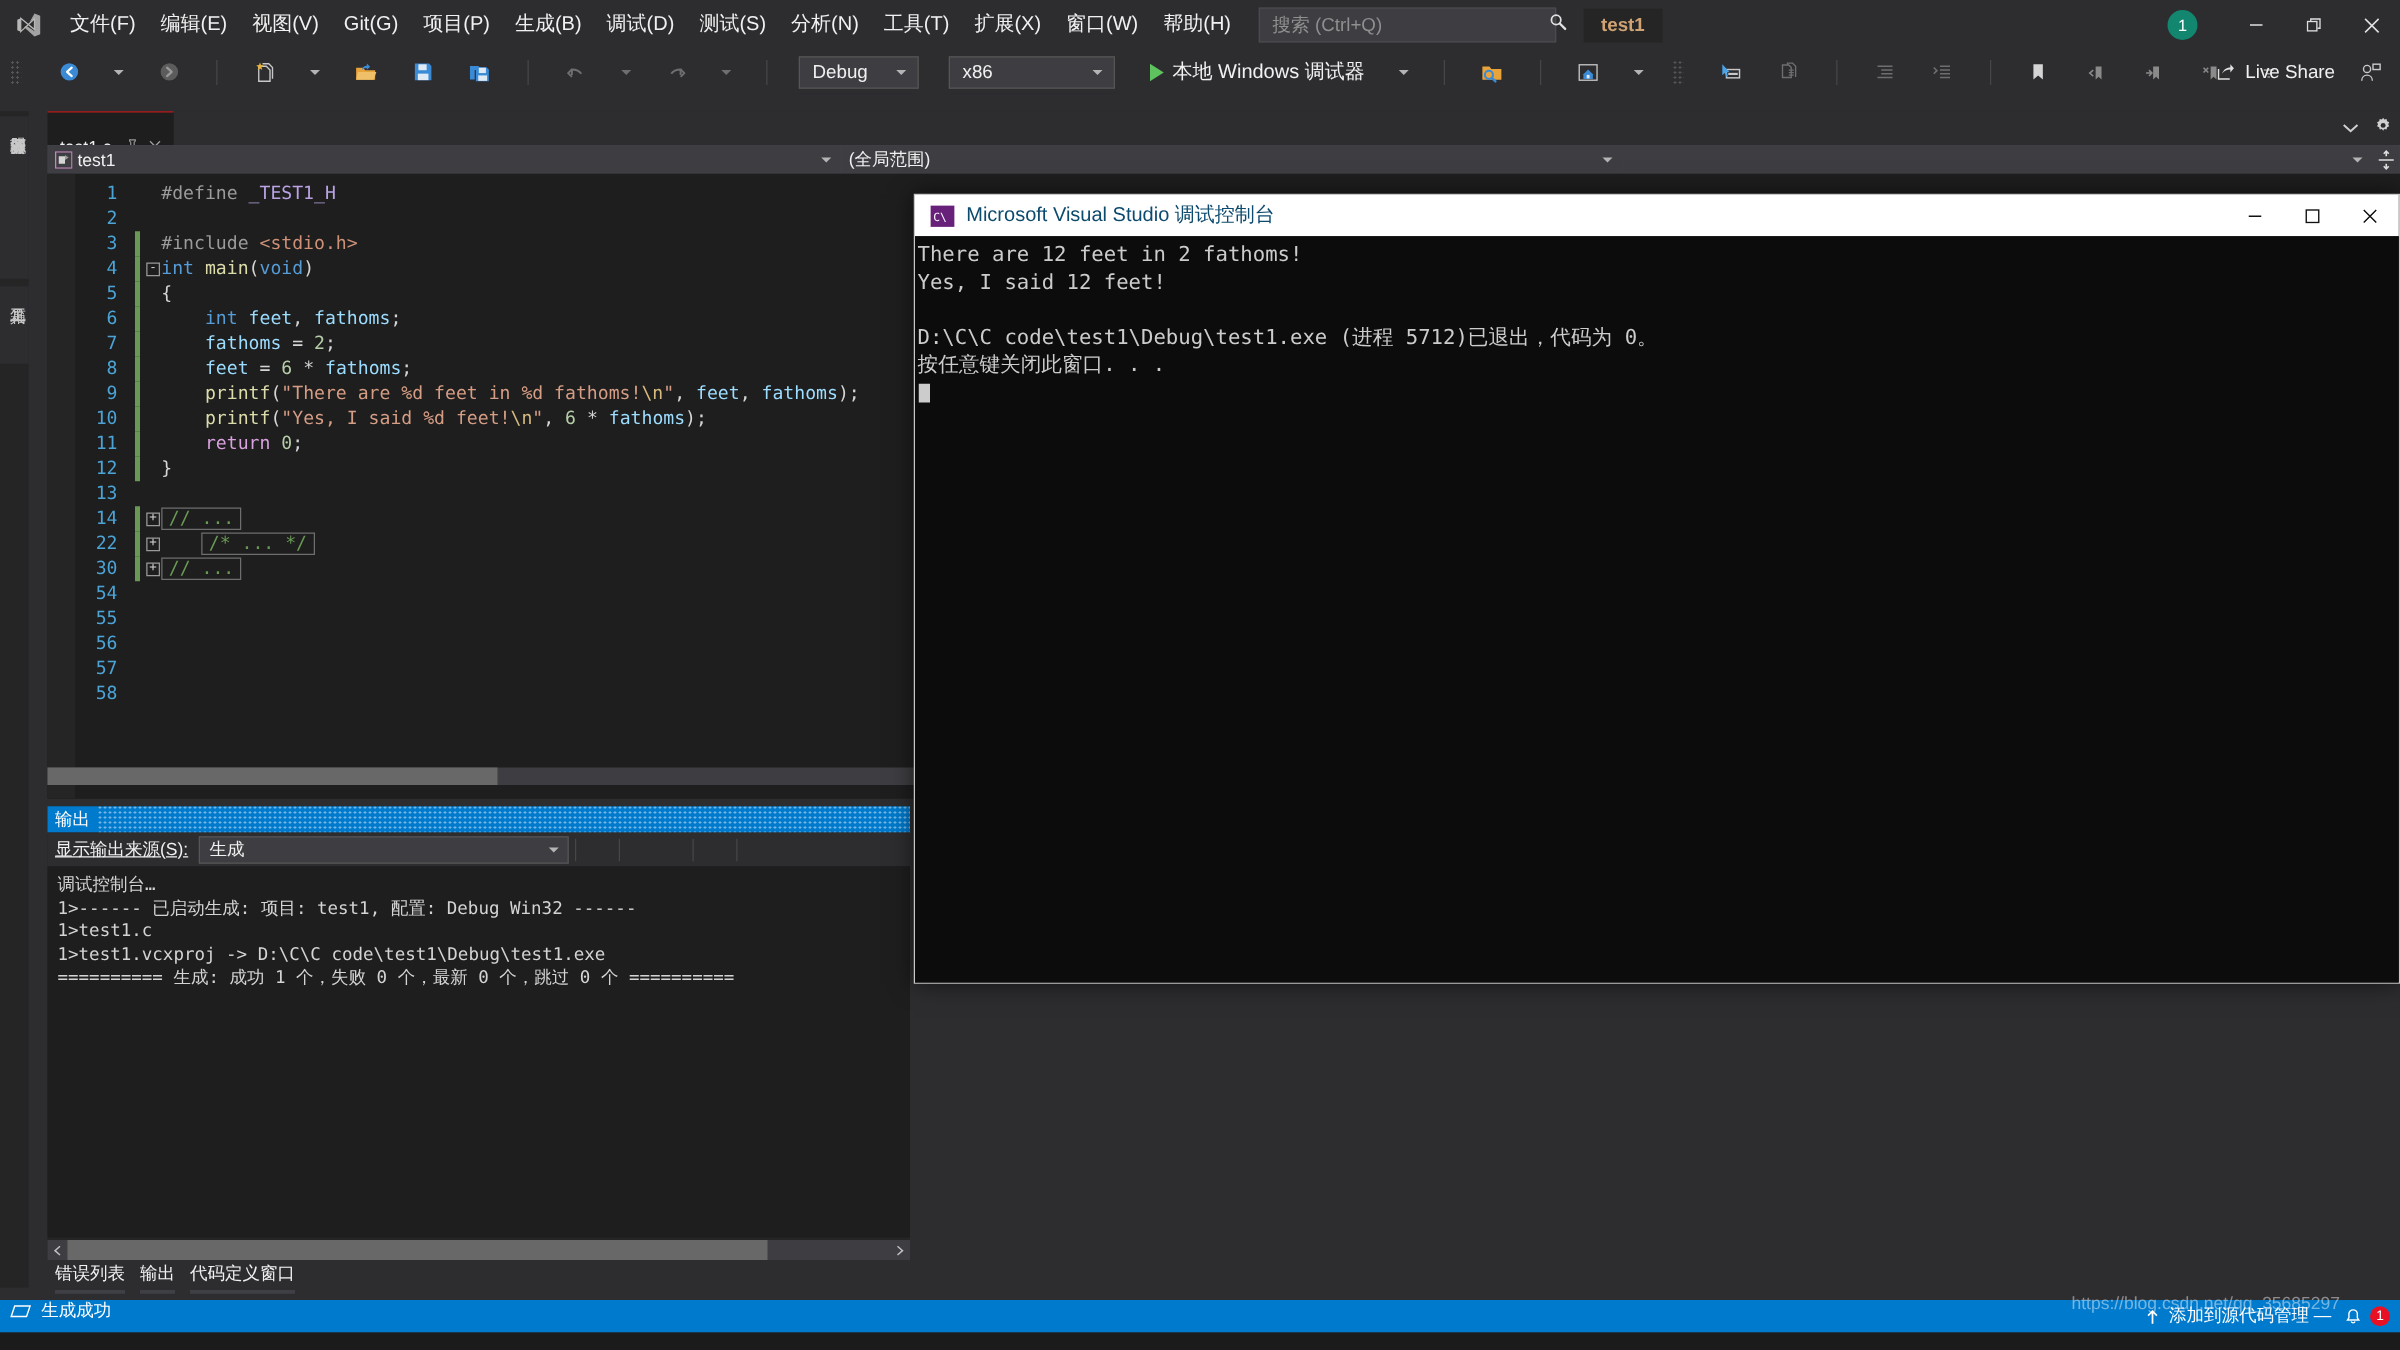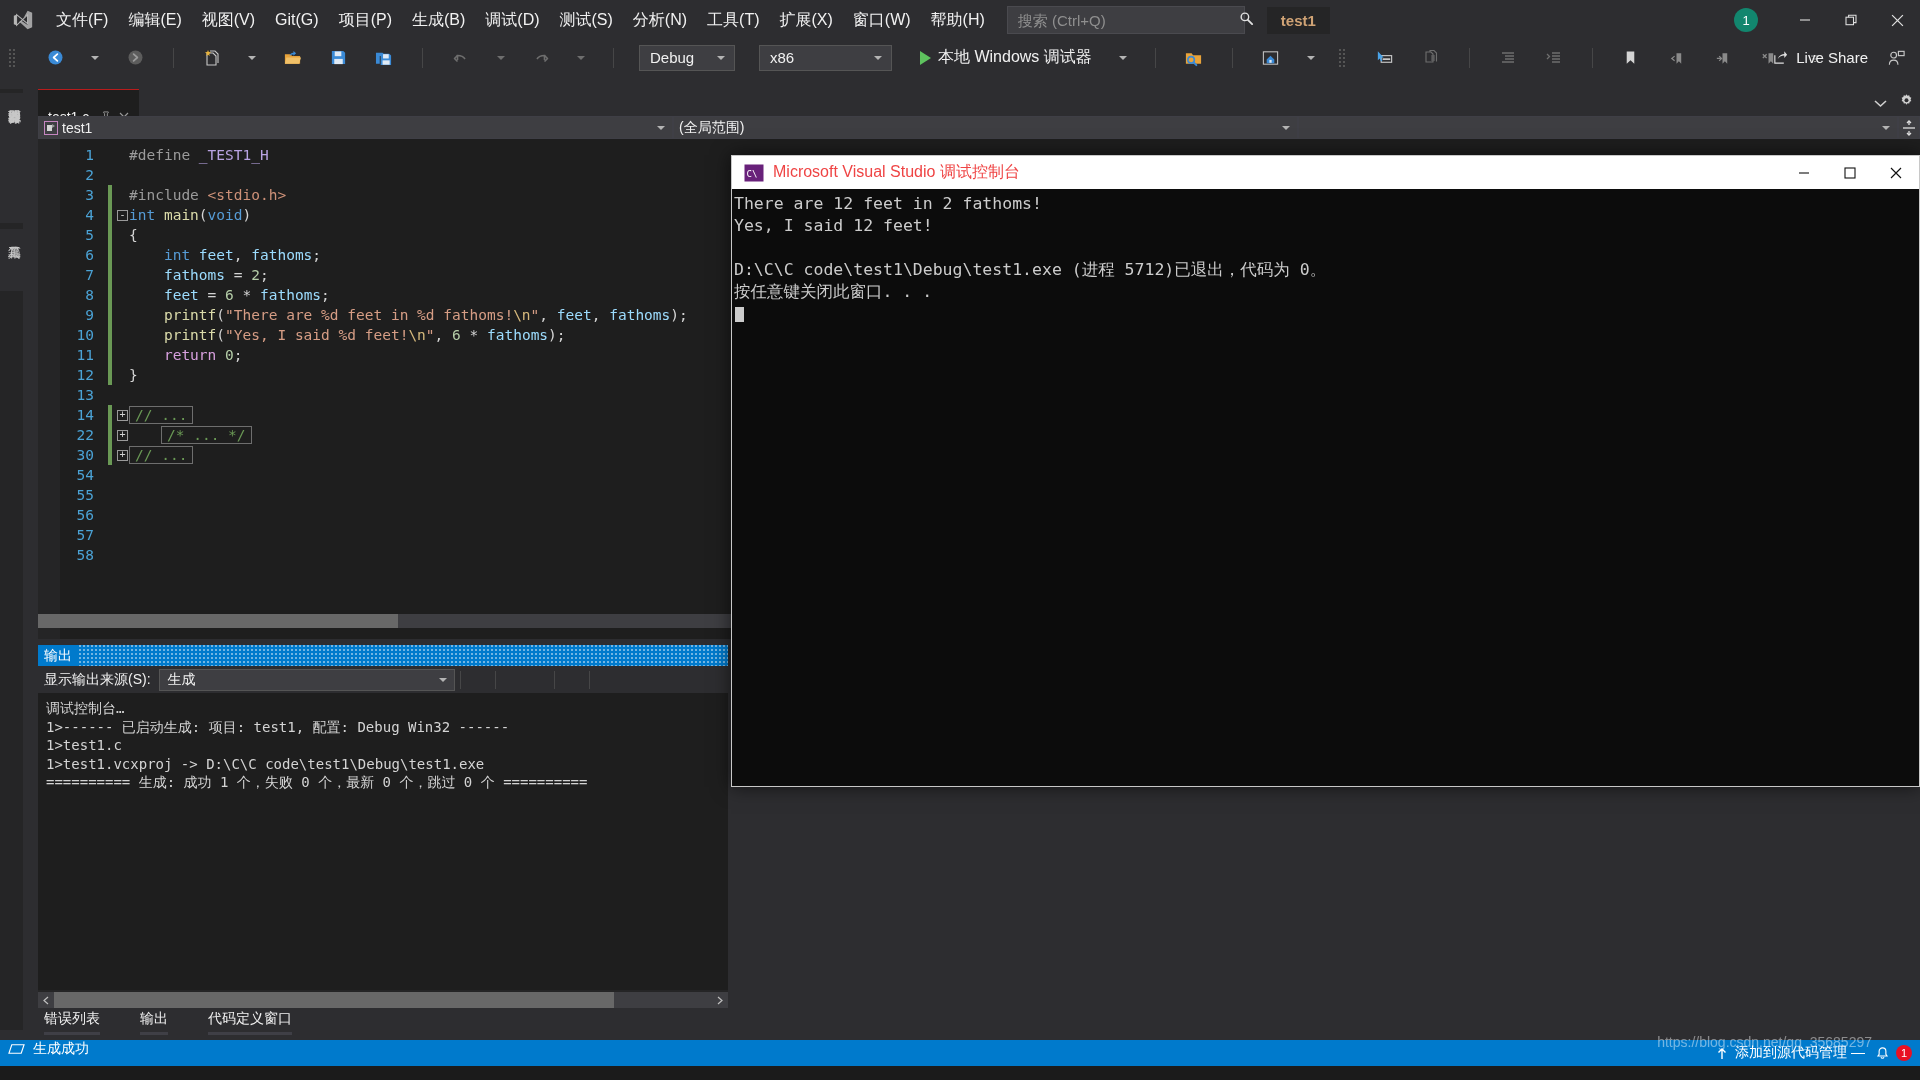--- a/index.html
+++ b/index.html
@@ -145,59 +145,59 @@
   
   .output-panel { position: absolute; left: 38px; top: 645px; width: 690px; height: 363px; background: #252526; }
   .op-header { position: absolute; left: 0; top: 0; width: 690px; height: 21px;
     background: #007acc; display: flex; align-items: center; }
   .op-header .title { color: #fff; font-size: 14px; padding: 0 6px; }
   .op-header .dots { flex: 1; height: 21px;
     background-image: radial-gradient(circle, rgba(255,255,255,.45) 1px, transparent 1.1px);
     background-size: 4px 4px; background-position: 0 7px; }
   .op-toolbar { position: absolute; left: 0; top: 21px; width: 690px; height: 27px;
     background: #2d2d30; display: flex; align-items: center; padding-left: 6px; }
-  .op-toolbar .lab { color: #f1f1f1; font-size: 14px; margin-right: 8px; white-space: nowrap; }
+  .op-toolbar .lab { color: #f1f1f1; font-size: 14px; margin-right: 8px; white-space: nowrap; text-decoration: underline; }
   .op-combo { width: 296px; height: 22px; background: #3e3e42; border: 1px solid #555;
     display: flex; align-items: center; padding: 0 4px 0 8px; color: #f1f1f1; font-size: 14px; }
   .op-combo .lbl { flex: 1; }
   .op-sep { width: 1px; height: 18px; background: #464647; margin: 0 5px; }
   .op-ib { width: 24px; height: 24px; display: flex; align-items: center; justify-content: center; margin-top: 48px; }
   .op-body { position: absolute; left: 0; top: 48px; width: 690px; height: 297px;
     background: #1e1e1e; padding: 6px 0 0 8px; overflow: hidden; }
   .op-line { color: #d4d4d4; font-family: "DejaVu Sans Mono","Liberation Mono", monospace;
     font-size: 14px; line-height: 18.5px; white-space: pre; }
   .op-hsb { position: absolute; left: 0; bottom: 0; width: 690px; height: 16px; background: #3e3e42;
     display: flex; align-items: center; }
   .op-hsb .arrow { width: 16px; height: 16px; display: flex; align-items: center; justify-content: center; }
   .op-hsb .track { flex: 1; height: 16px; position: relative; }
   .op-hsb .thumb { position: absolute; left: 0; top: 0; width: 560px; height: 16px; background: #686868; }
 
   
-  .bottom-tabs { position: absolute; left: 38px; top: 1010px; height: 22px; display: flex; align-items: flex-start; gap: 28px; }
+  .bottom-tabs { position: absolute; left: 38px; top: 1010px; height: 22px; display: flex; align-items: flex-start; }
   .btab { color: #f1f1f1; font-size: 14px; padding: 0 6px; }
   .btab .bar { display: block; height: 3px; background: #3f3f46; margin-top: 4px; }
 
   
   .statusbar { position: absolute; left: 0; bottom: 14px; width: 1920px; height: 26px;
     background: #007acc; display: flex; align-items: flex-start; color: #fff; font-size: 14px; }
   .sb-left { display: flex; align-items: center; padding-left: 8px; gap: 8px; }
   .sb-right { position: absolute; right: 0; top: 0; height: 26px; display: flex; align-items: center; gap: 10px; padding-right: 8px; }
   .sb-item { display: flex; align-items: center; gap: 6px; }
   .sb-badge { width: 16px; height: 16px; border-radius: 50%; background: #e81123;
     color: #fff; font-size: 11px; display: flex; align-items: center; justify-content: center; }
   .watermark { position: absolute; right: 48px; bottom: 16px; color: rgba(255,255,255,0.45);
     font-size: 14px; white-space: nowrap; pointer-events: none; }
   .taskbar { position: absolute; left: 0; bottom: 0; width: 1920px; height: 14px; background: #1b1b1b; }
 
   
   .console-win { position: absolute; left: 731px; top: 155px; width: 1189px; height: 632px;
     background: #0c0c0c; border: 1px solid #c8c8c8; box-shadow: 0 0 18px rgba(0,0,0,.6); }
   .cw-title { height: 33px; background: #ffffff; display: flex; align-items: center; padding-left: 12px; }
   .cw-icon { width: 20px; height: 18px; margin-right: 9px; flex: none; }
-  .cw-text { color: #ef4444; font-size: 16px; white-space: nowrap; }
+  .cw-text { color: #0c4a6e; font-size: 16px; white-space: nowrap; }
   .cw-ctrls { position: absolute; right: 0; top: 0; height: 33px; display: flex; }
   .cw-btn { width: 46px; height: 33px; display: flex; align-items: center; justify-content: center; }
   .cw-body { position: absolute; left: 0; top: 33px; width: 1187px; height: 597px;
     background: #0c0c0c; padding: 4px 0 0 2px; overflow: hidden; }
   .cw-line { color: #ccc; font-family: "DejaVu Sans Mono","Liberation Mono", monospace;
     font-size: 16.5px; line-height: 22px; white-space: pre; }
   .cw-caret { width: 9px; height: 15px; background: #ccc; margin-top: 4px; margin-left: 1px; }
 </style>
 </head>
 <body>

